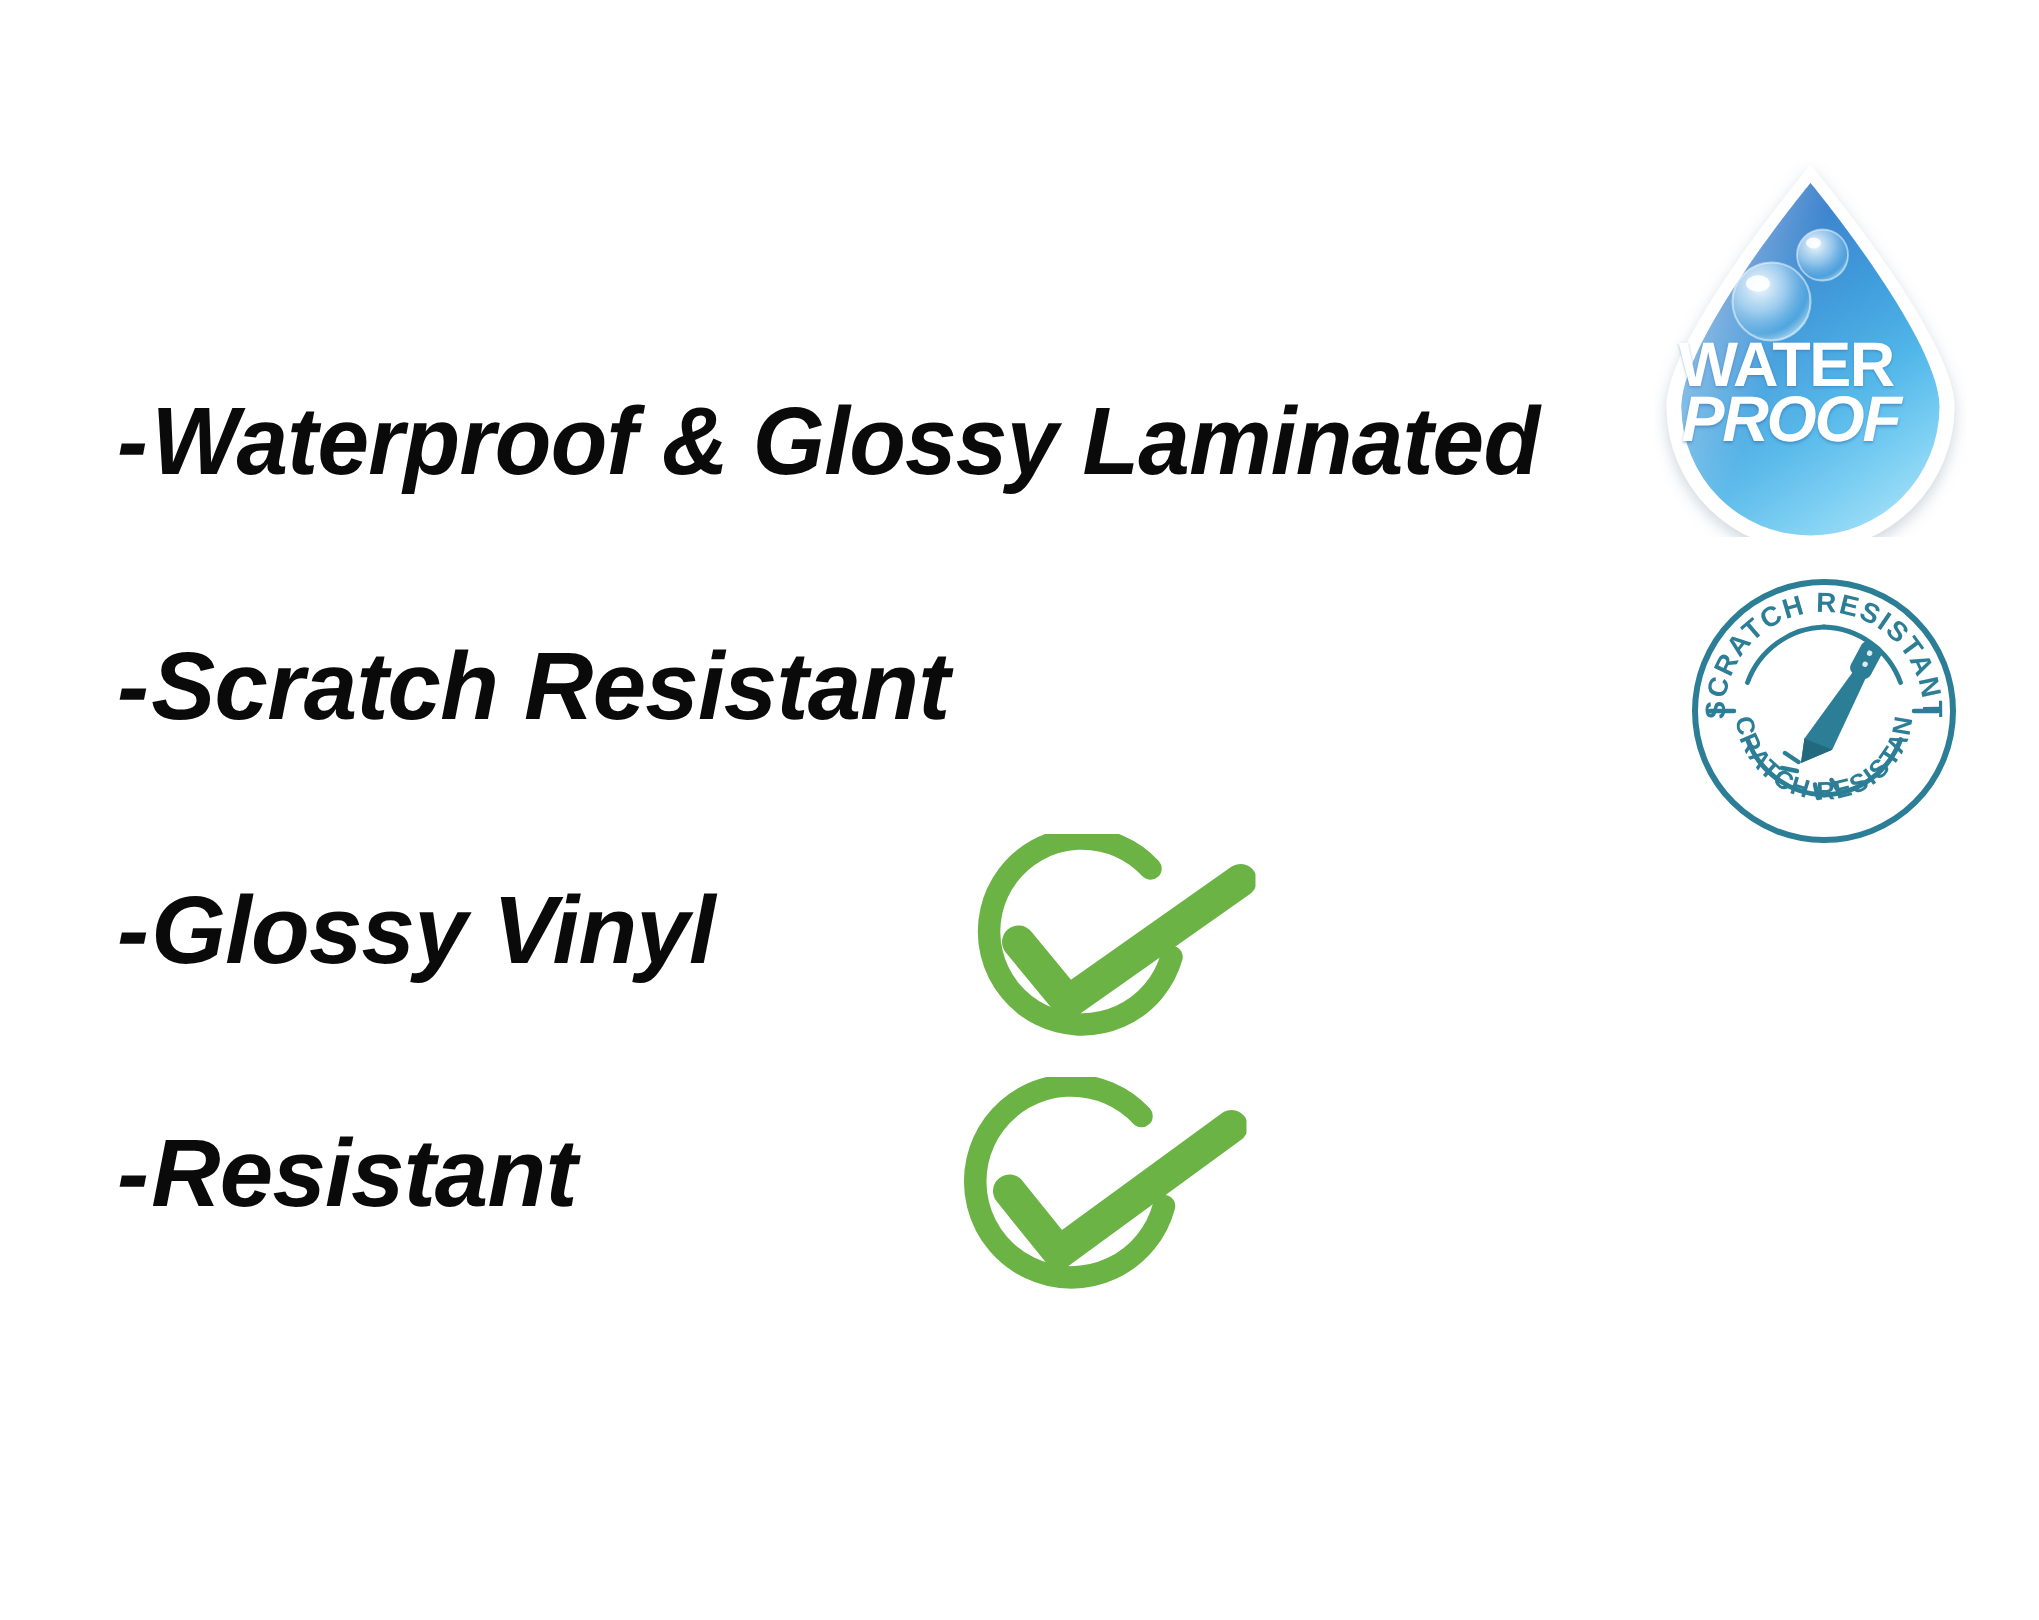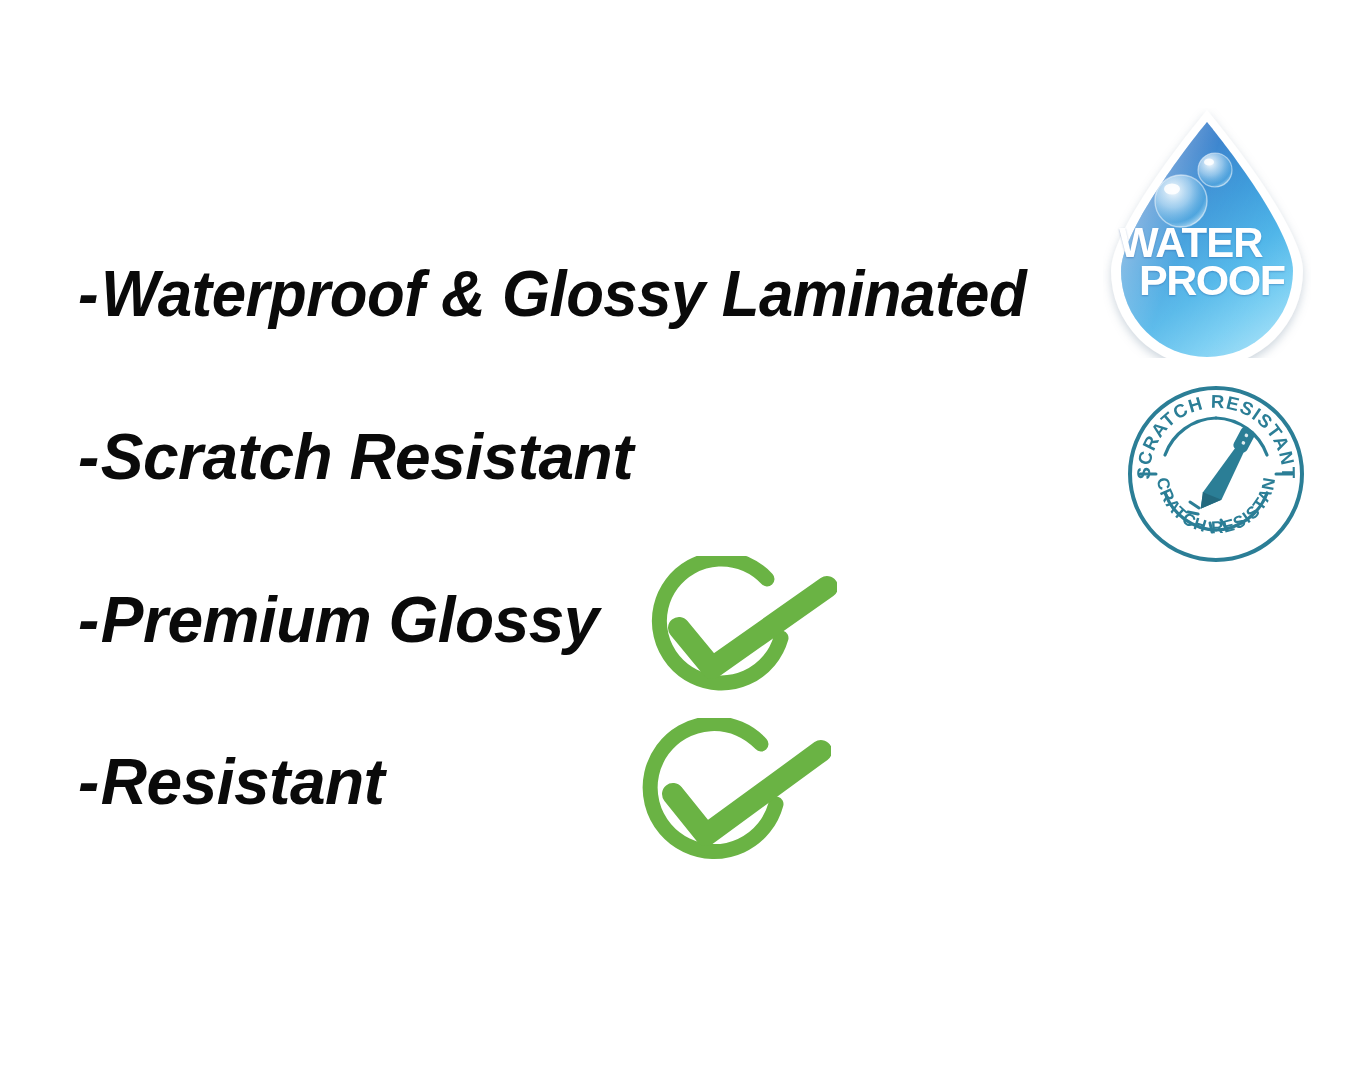--- a/index.html
+++ b/index.html
@@ -93,21 +93,22 @@
     color: #ffffff;
     font-size: 42px;
     line-height: 0.88;
     letter-spacing: -1px;
     text-shadow: 0 1px 2px rgba(20,70,140,0.35);
   }
 
   .wp-text .wp-line.l2 {
     font-size: 43px;
     letter-spacing: -1.5px;
-    margin-left: 20px;
+    margin-left: 2px;
+    font-style: italic;
   }
 
   
   .scratch-badge {
     position: absolute;
     left: 1126px;
     top: 384px;
     width: 180px;
     height: 180px;
   }
@@ -136,21 +137,21 @@
       <span class="feature-text">Waterproof &amp; Glossy Laminated</span>
     </div>
 
     <div class="feature-row r1">
       <span class="dash">-</span>
       <span class="feature-text">Scratch Resistant</span>
     </div>
 
     <div class="feature-row r2">
       <span class="dash">-</span>
-      <span class="feature-text">Premium Glossy</span>
+      <span class="feature-text">Glossy Vinyl</span>
     </div>
 
     <div class="feature-row r3">
       <span class="dash">-</span>
       <span class="feature-text">Resistant</span>
     </div>
 
   </div>
 
   <div class="waterproof-badge">

